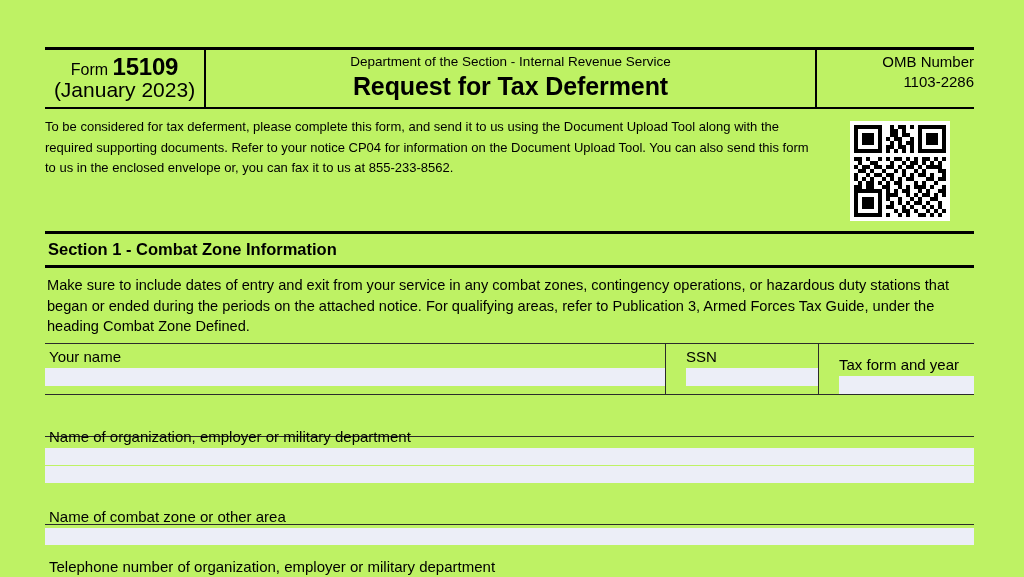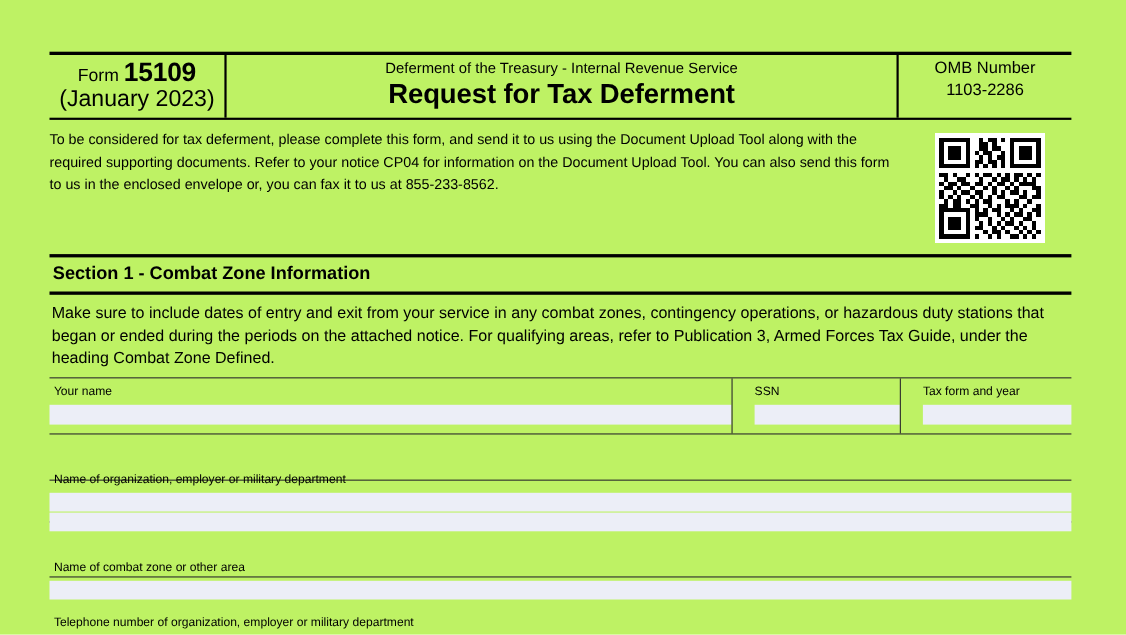--- a/index.html
+++ b/index.html
@@ -79,21 +79,21 @@
   }
   .hdr-title .big {
     font-size: 25px;
     font-weight: bold;
     line-height: 31px;
     letter-spacing: -0.1px;
   }
 
   .hdr-omb {
     width: 157px;
-    text-align: center;
+    text-align: right;
     font-size: 15px;
     line-height: 20px;
     padding-bottom: 14px;
   }
 
   
   .intro-band {
     display: flex;
     align-items: flex-start;
     margin-top: 8px;
@@ -137,21 +137,21 @@
     box-sizing: border-box;
   }
   .field-cell {
     box-sizing: border-box;
     display: flex;
     flex-direction: column;
     position: relative;
   }
   .field-cell.with-div { border-left: 1.5px solid #2b2b2b; }
   .field-label {
-    font-size: 11px;
+    font-size: 15px;
     line-height: 19px;
     padding: 3px 0 2px 4px;
     white-space: nowrap;
   }
   .field-input {
     background: #eceef7;
     height: 18px;
     margin: 0 0 0 0;
     border: none;
     display: block;
@@ -162,41 +162,41 @@
   .field-cell.pad-l .field-label { padding-left: 0; }
 
   .row-name   { height: 51px; }
   .row-org    { height: 42px; }
   .row-org2   { height: 38px; }
   .row-phone  { height: 50px; }
   .row-zone   { height: 50px; }
 
   .cell-name { width: 620px; }
   .cell-ssn  { width: 153px; }
-  .cell-tax  { flex: 1; }
+  .cell-tax  { flex: 1; justify-content: flex-end; }
   .cell-full { width: 100%; margin-top: 29px; }
 </style>
 </head>
 <body>
 
 <div id="form-page">
   <div class="sheet">
 
     <div class="header-box">
 
       <div class="hdr-cell hdr-form">
         <div class="line1">
           <span>Form</span>
           <span class="num">15109</span>
         </div>
         <div class="line2">(January 2023)</div>
       </div>
 
       <div class="hdr-cell hdr-title">
-        <div class="dept">Deferment of the Treasury - Internal Revenue Service</div>
+        <div class="dept">Department of the Section - Internal Revenue Service</div>
         <div class="big">Request for Tax Deferment</div>
       </div>
 
       <div class="hdr-cell hdr-omb">
         <div>OMB Number</div>
         <div>1103-2286</div>
       </div>
     </div>
 
     <div class="intro-band">

